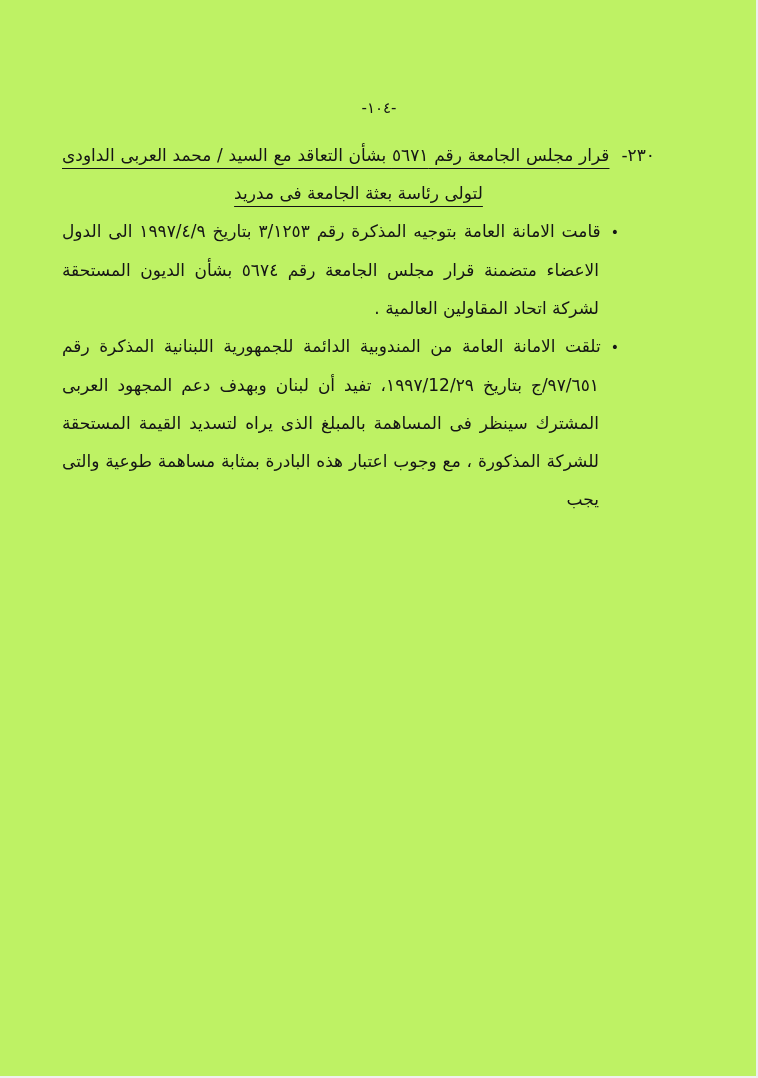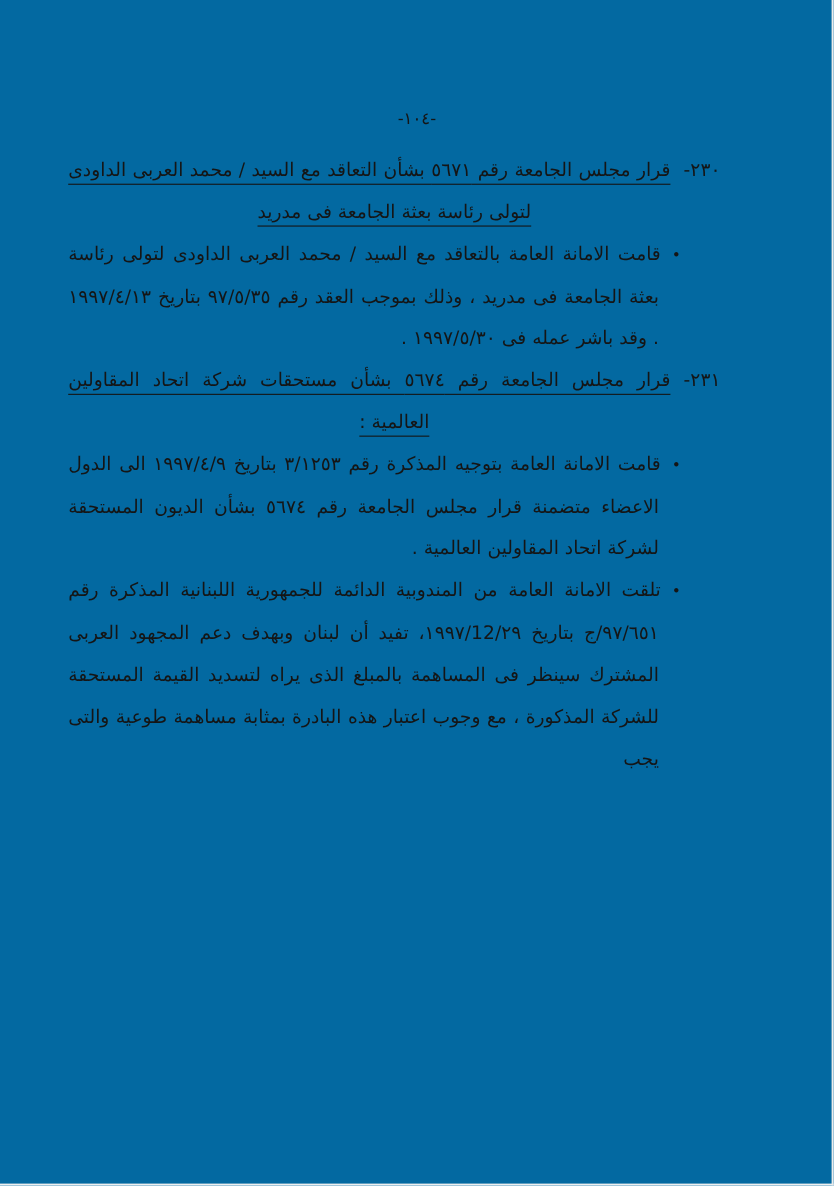--- a/index.html
+++ b/index.html
@@ -1,20 +1,20 @@
 <!DOCTYPE html>
 <html lang="ar" dir="rtl"><head>
 <meta charset="utf-8">
 <style>
   html, body { margin: 0; padding: 0; background: #ffffff; }
   .sheet {
     position: relative;
     width: 758px;
     height: 1078px;
-    background: #0369a1;
+    background: #bef264;
     overflow: hidden;
     font-family: "DejaVu Sans", sans-serif;
     color: #151515;
     direction: rtl;
   }
   
   .sheet::after {
     content: "";
     position: absolute;
     right: 0; top: 0; bottom: 0;
@@ -83,27 +83,21 @@
 
   <div class="content">
 
 
 
 
     <div class="item">
       <span class="num">٢٣٠-</span><span class="heading">قرار مجلس الجامعة رقم ٥٦٧١ بشأن التعاقد مع السيد / محمد العربى الداودى لتولى رئاسة بعثة الجامعة فى مدريد</span>
     </div>
 
-    <div class="bullet">
-      <span class="marker">•</span><span class="btext">قامت الامانة العامة بالتعاقد مع السيد / محمد العربى الداودى لتولى رئاسة بعثة الجامعة فى مدريد ، وذلك بموجب العقد رقم ٩٧/٥/٣٥ بتاريخ ١٩٩٧/٤/١٣ .  وقد باشر عمله فى ١٩٩٧/٥/٣٠ .</span>
-    </div>
 
-    <div class="item">
-      <span class="num">٢٣١-</span><span class="heading">قرار مجلس الجامعة رقم ٥٦٧٤ بشأن مستحقات شركة اتحاد المقاولين العالمية :</span>
-    </div>
 
     <div class="bullet">
       <span class="marker">•</span><span class="btext">قامت الامانة العامة بتوجيه المذكرة رقم ٣/١٢٥٣ بتاريخ ١٩٩٧/٤/٩ الى الدول الاعضاء متضمنة قرار مجلس الجامعة رقم ٥٦٧٤ بشأن الديون المستحقة لشركة اتحاد المقاولين العالمية .</span>
     </div>
 
     <div class="bullet">
       <span class="marker">•</span><span class="btext">تلقت الامانة العامة من المندوبية الدائمة للجمهورية اللبنانية المذكرة رقم ٩٧/٦٥١/ج بتاريخ ١٩٩٧/12/٢٩، تفيد أن لبنان وبهدف دعم المجهود العربى المشترك سينظر فى المساهمة بالمبلغ الذى يراه لتسديد القيمة المستحقة للشركة المذكورة ، مع وجوب اعتبار هذه البادرة بمثابة مساهمة طوعية والتى يجب</span>
     </div>
 
   </div>

